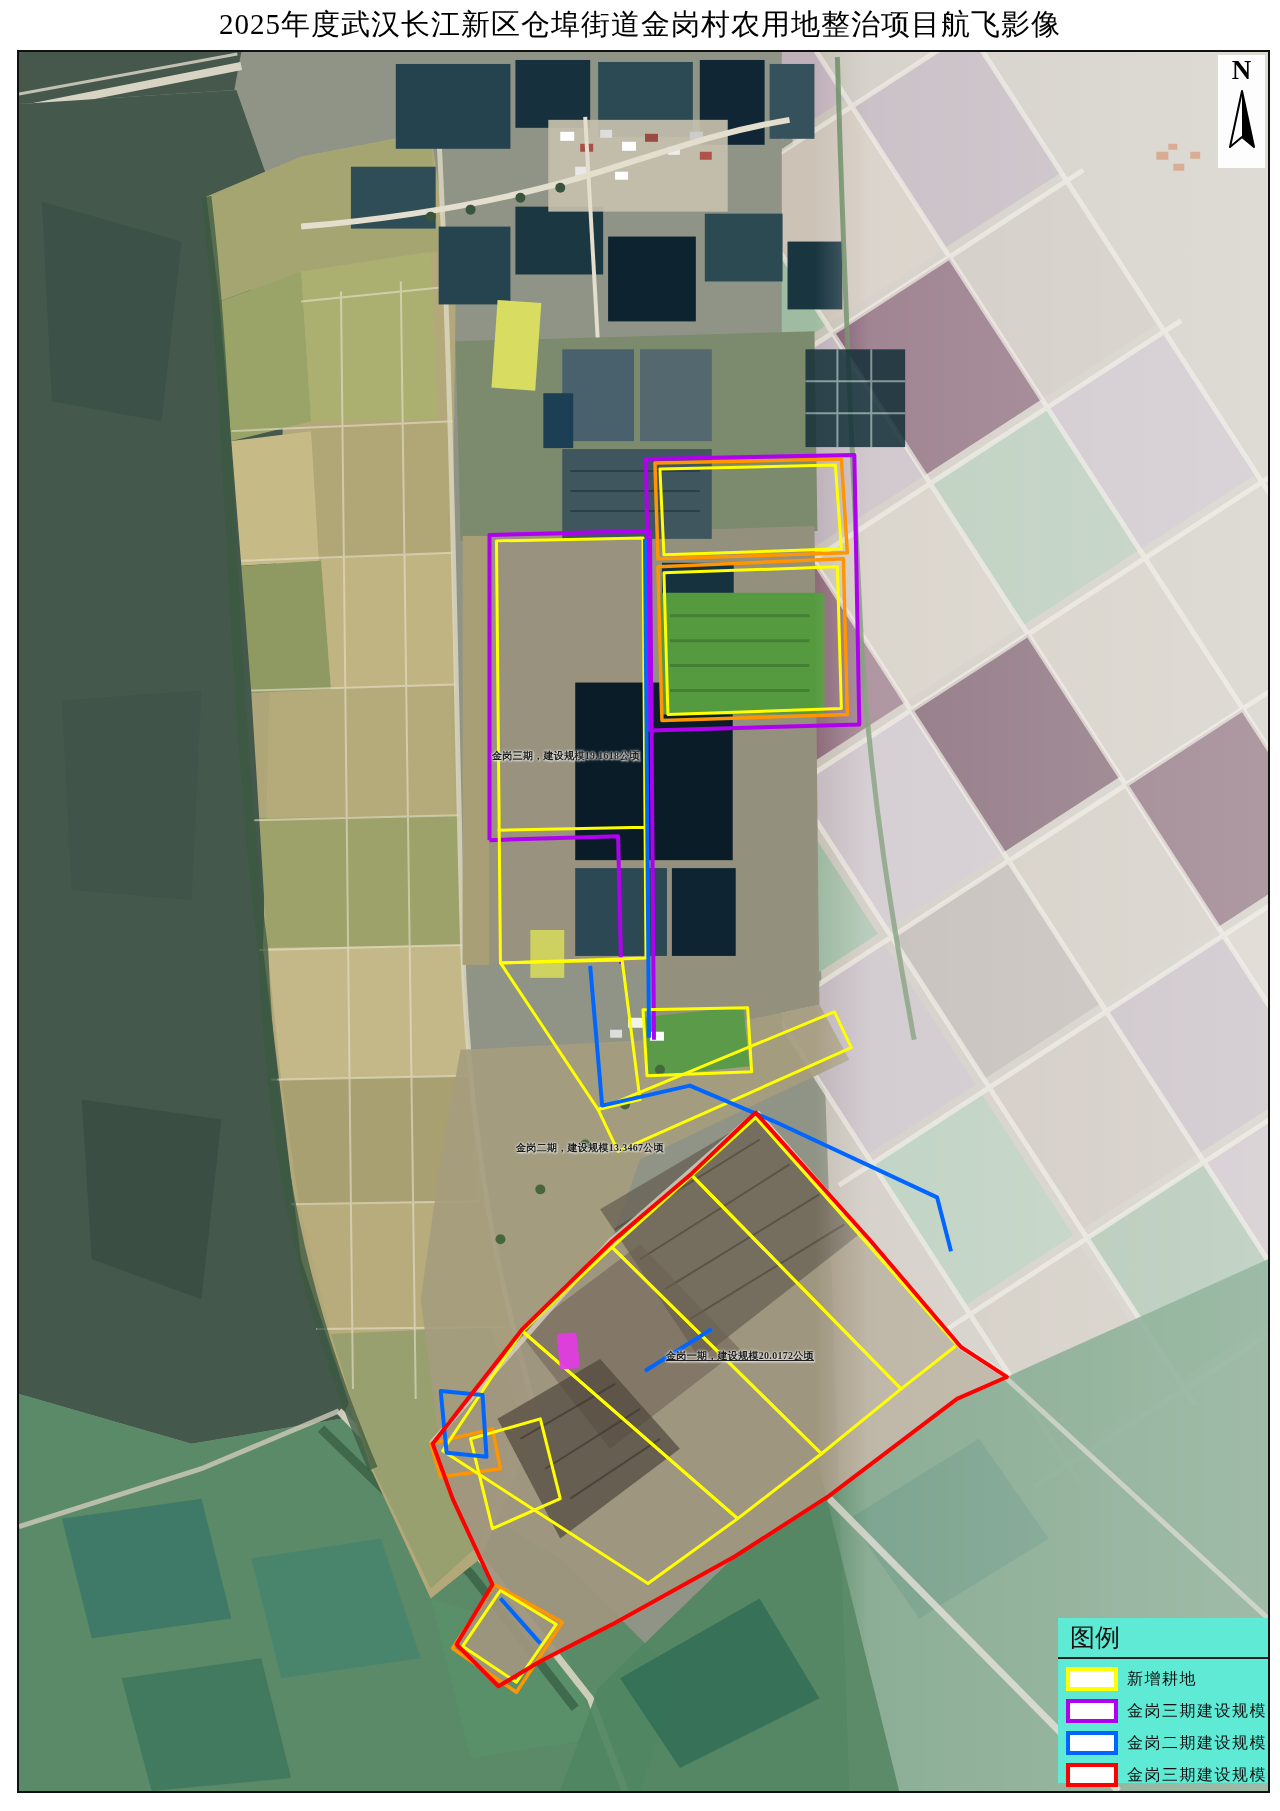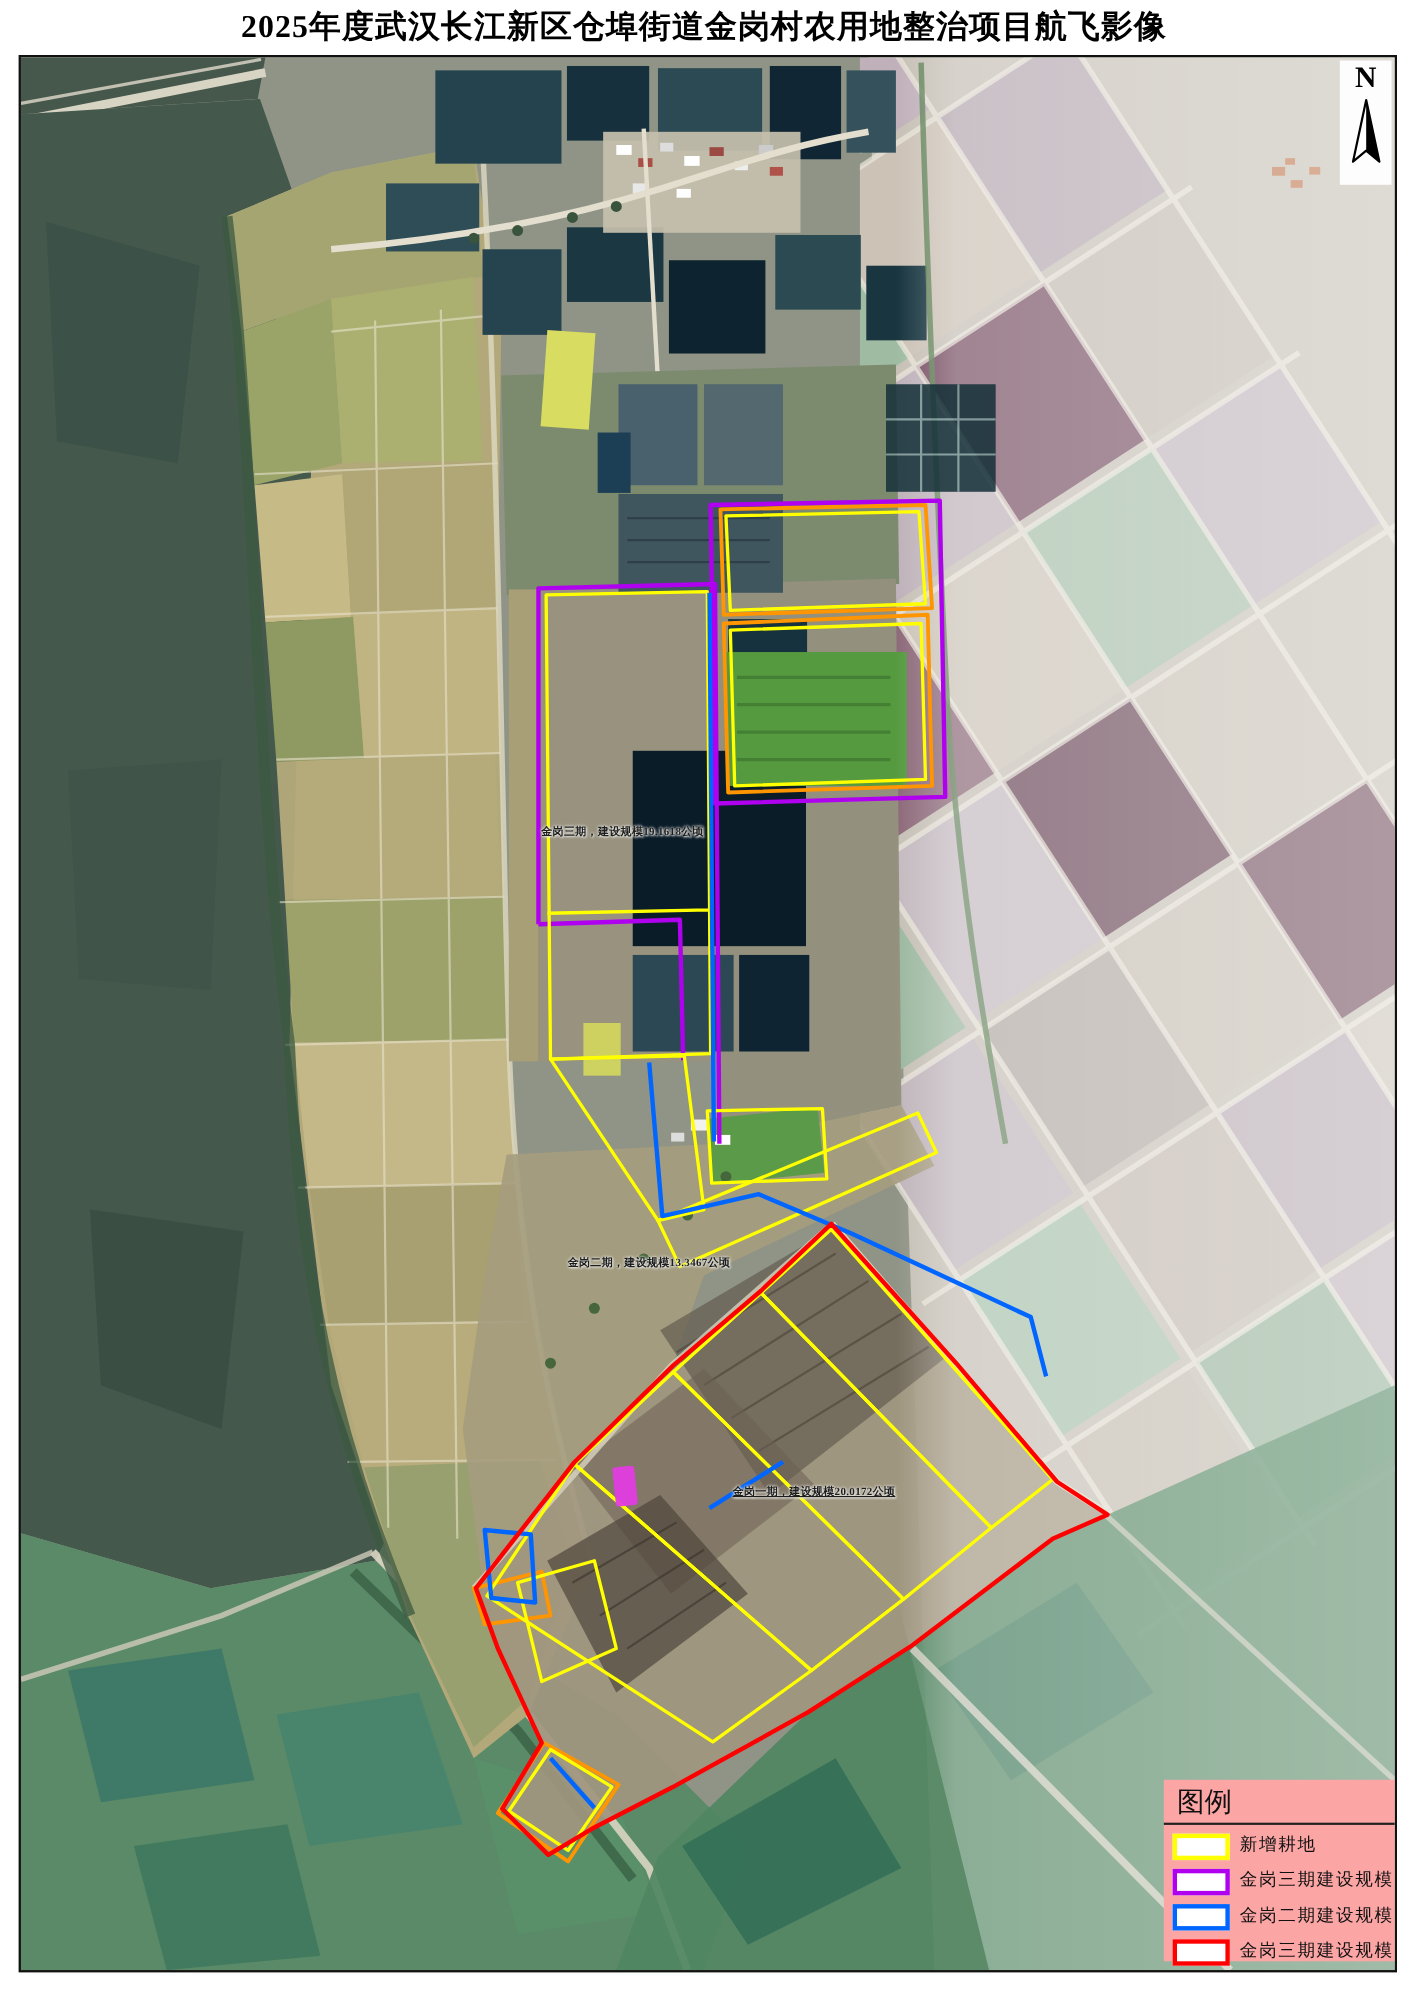--- a/index.html
+++ b/index.html
@@ -1,26 +1,26 @@
 <!DOCTYPE html>
 <html><head>
 <meta charset="utf-8">
 <style>
   html,body{margin:0;padding:0;background:#ffffff;}
   body{position:relative;width:1280px;height:1811px;font-family:"Liberation Serif","DejaVu Serif",serif;overflow:hidden;}
-  .title{position:absolute;top:5px;left:0;width:1280px;text-align:center;font-size:29px;font-weight:bold;letter-spacing:1px;color:#000;white-space:nowrap;}
+  .title{position:absolute;top:5px;left:0;width:1280px;text-align:center;font-size:29px;font-weight:normal;letter-spacing:1px;color:#000;white-space:nowrap;}
   .map-frame{position:absolute;left:17px;top:50px;width:1253px;height:1743px;border:2px solid #111;box-sizing:border-box;background:#8f9486;overflow:hidden;}
   .map-art{position:absolute;left:0;top:0;width:100%;height:100%;display:block;}
   .map-label{position:absolute;transform:translate(-50%,-50%);font-size:10px;font-weight:bold;color:#1d1d1d;white-space:nowrap;letter-spacing:.3px;
     text-shadow:0 0 2px #e8e8e4,0 0 3px #e8e8e4,1px 1px 2px #dddcd6;}
   .north{position:absolute;left:1199px;top:3px;width:47px;height:113px;background:#fdfdfd;text-align:center;}
   .north .n{font-size:27px;font-weight:bold;line-height:1.15;color:#000;}
-  .legend{position:absolute;left:1039px;top:1566px;width:210px;height:165px;background:#fca5a5;box-sizing:border-box;padding:2px 8px 4px 8px;}
+  .legend{position:absolute;left:1039px;top:1566px;width:210px;height:165px;background:#5eead4;box-sizing:border-box;padding:2px 8px 4px 8px;}
   .legend-title{font-size:25px;color:#111;margin:0 -8px;padding:1px 0 3px 12px;border-bottom:2px solid #222;}
-  .legend-row{display:flex;align-items:flex-start;gap:9px;margin-top:8px;}
+  .legend-row{display:flex;align-items:center;gap:9px;margin-top:8px;}
   .swatch{width:44px;height:16px;background:#fff;border:4px solid #000;flex:none;}
   .legend-label{font-size:16px;letter-spacing:1.5px;color:#111;white-space:nowrap;}
 </style>
 </head>
 <body>
 
 <div class="title">2025年度武汉长江新区仓埠街道金岗村农用地整治项目航飞影像</div>
 
 <div class="map-frame">
   <svg class="map-art" viewBox="17 50 1253 1743" preserveAspectRatio="none" xmlns="http://www.w3.org/2000/svg">

